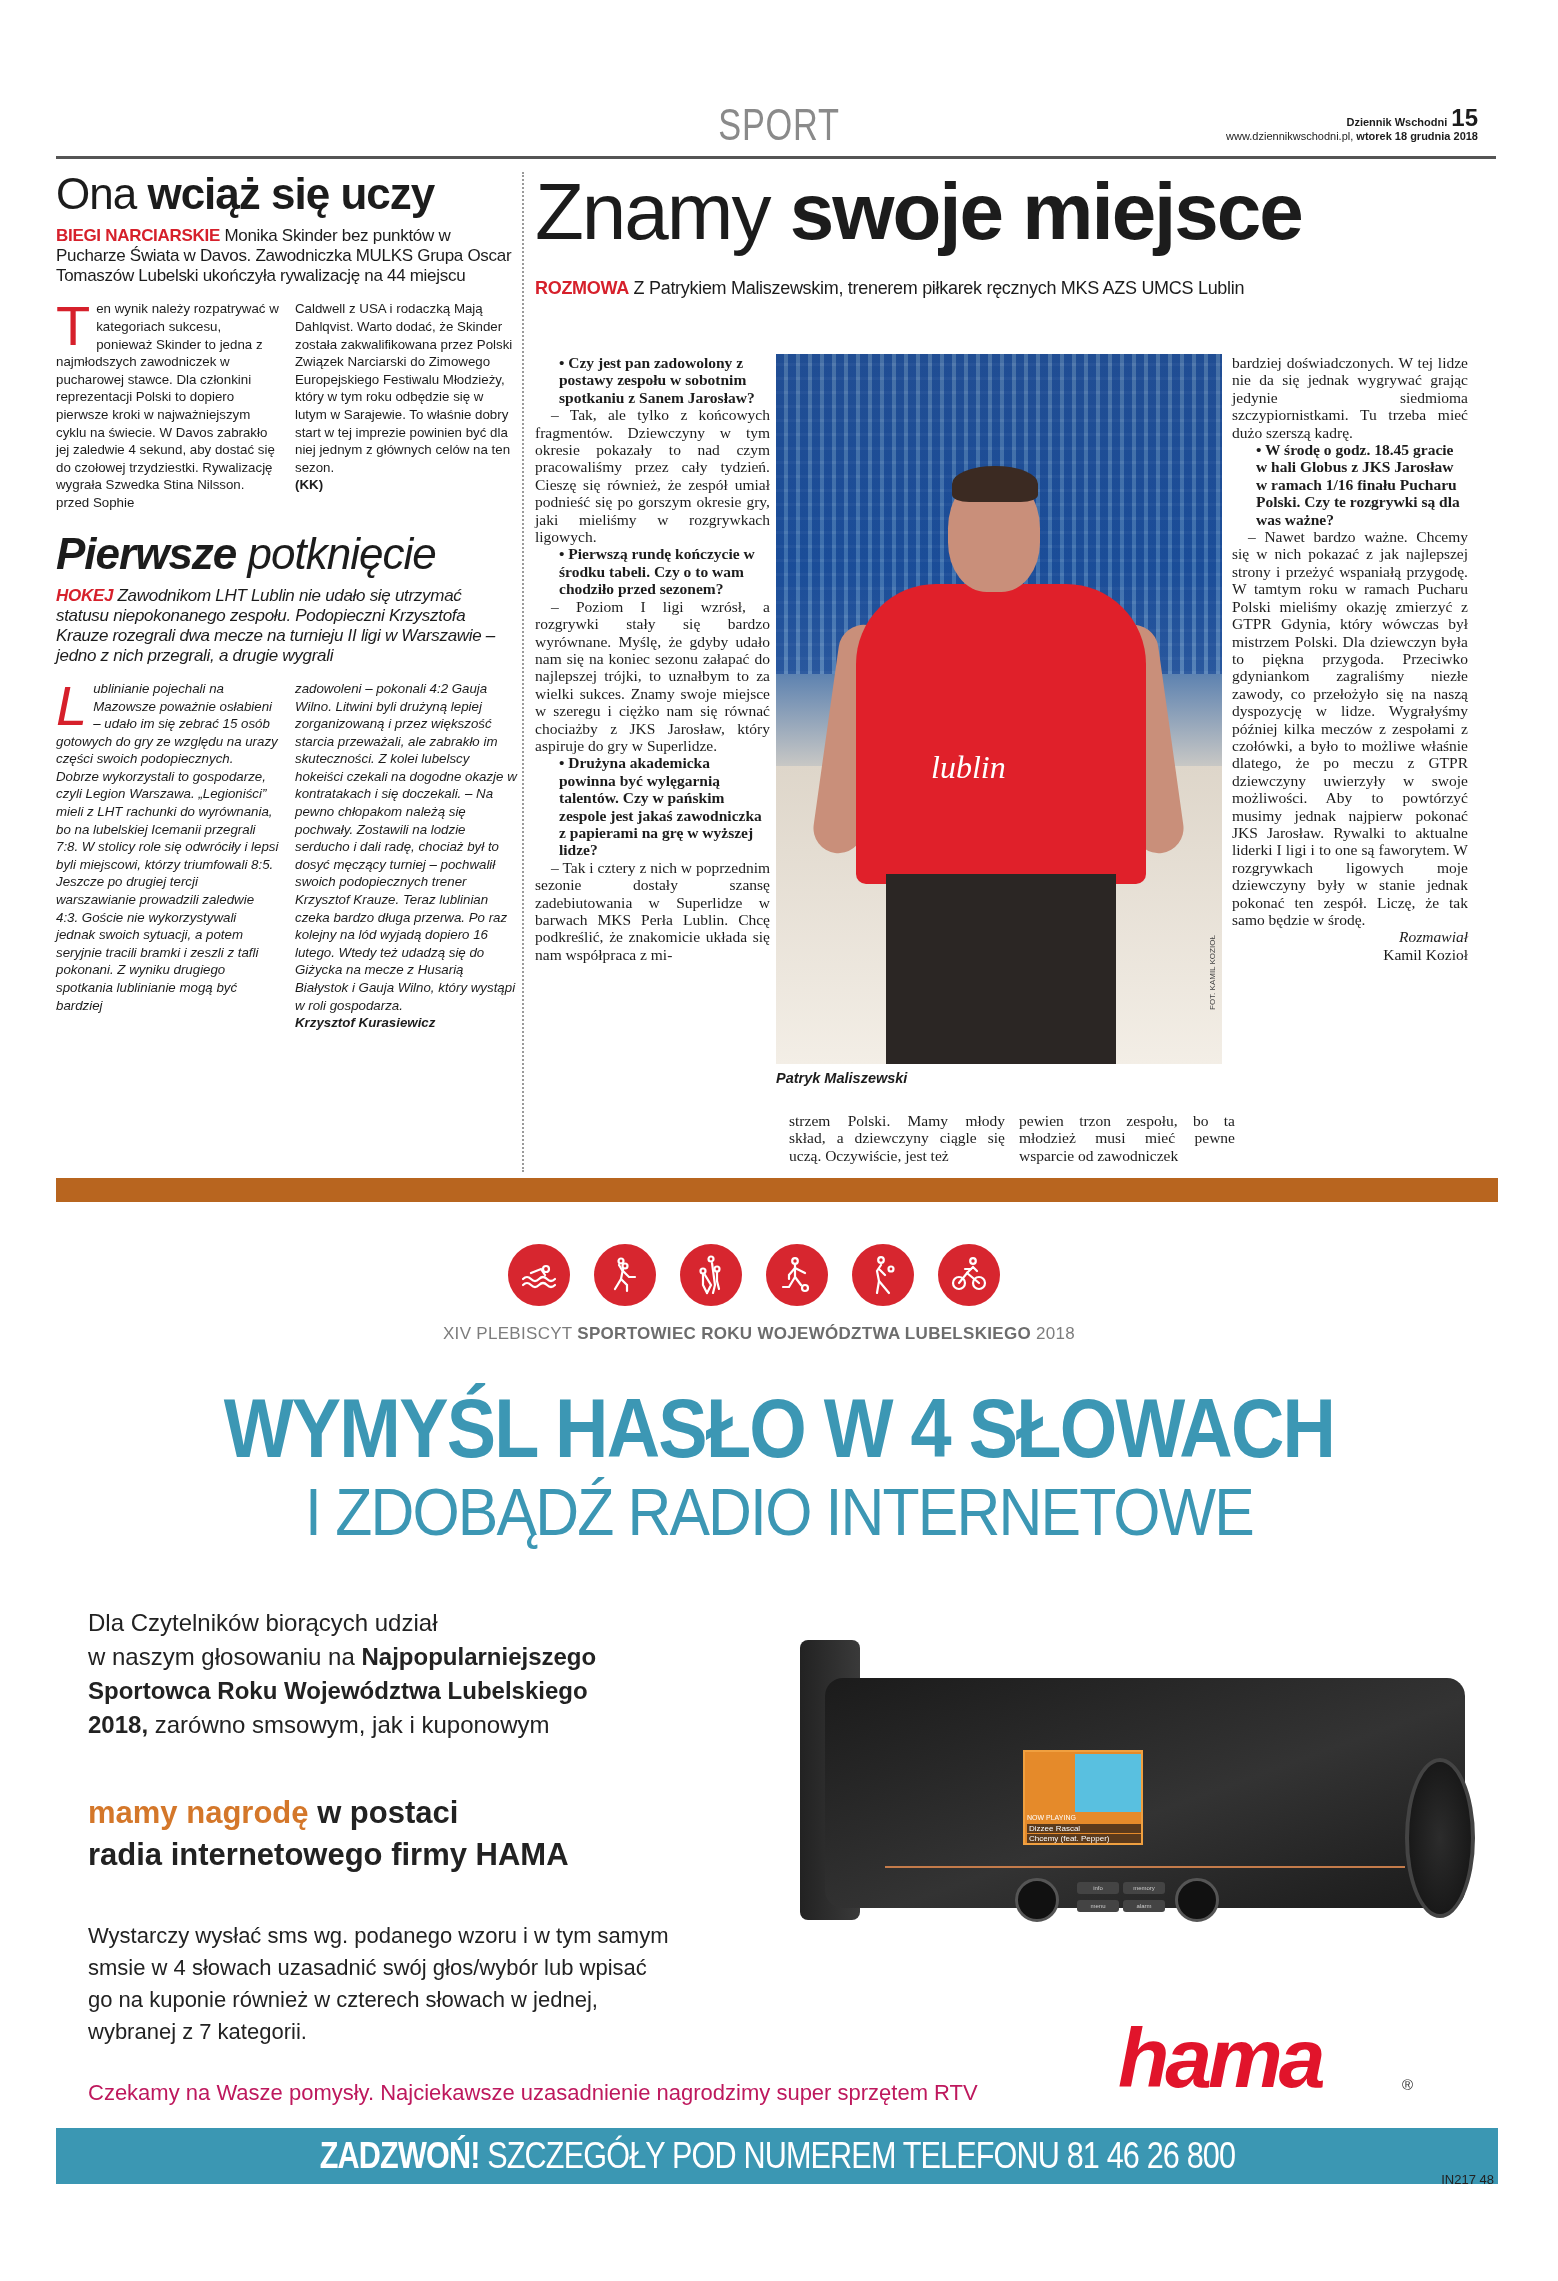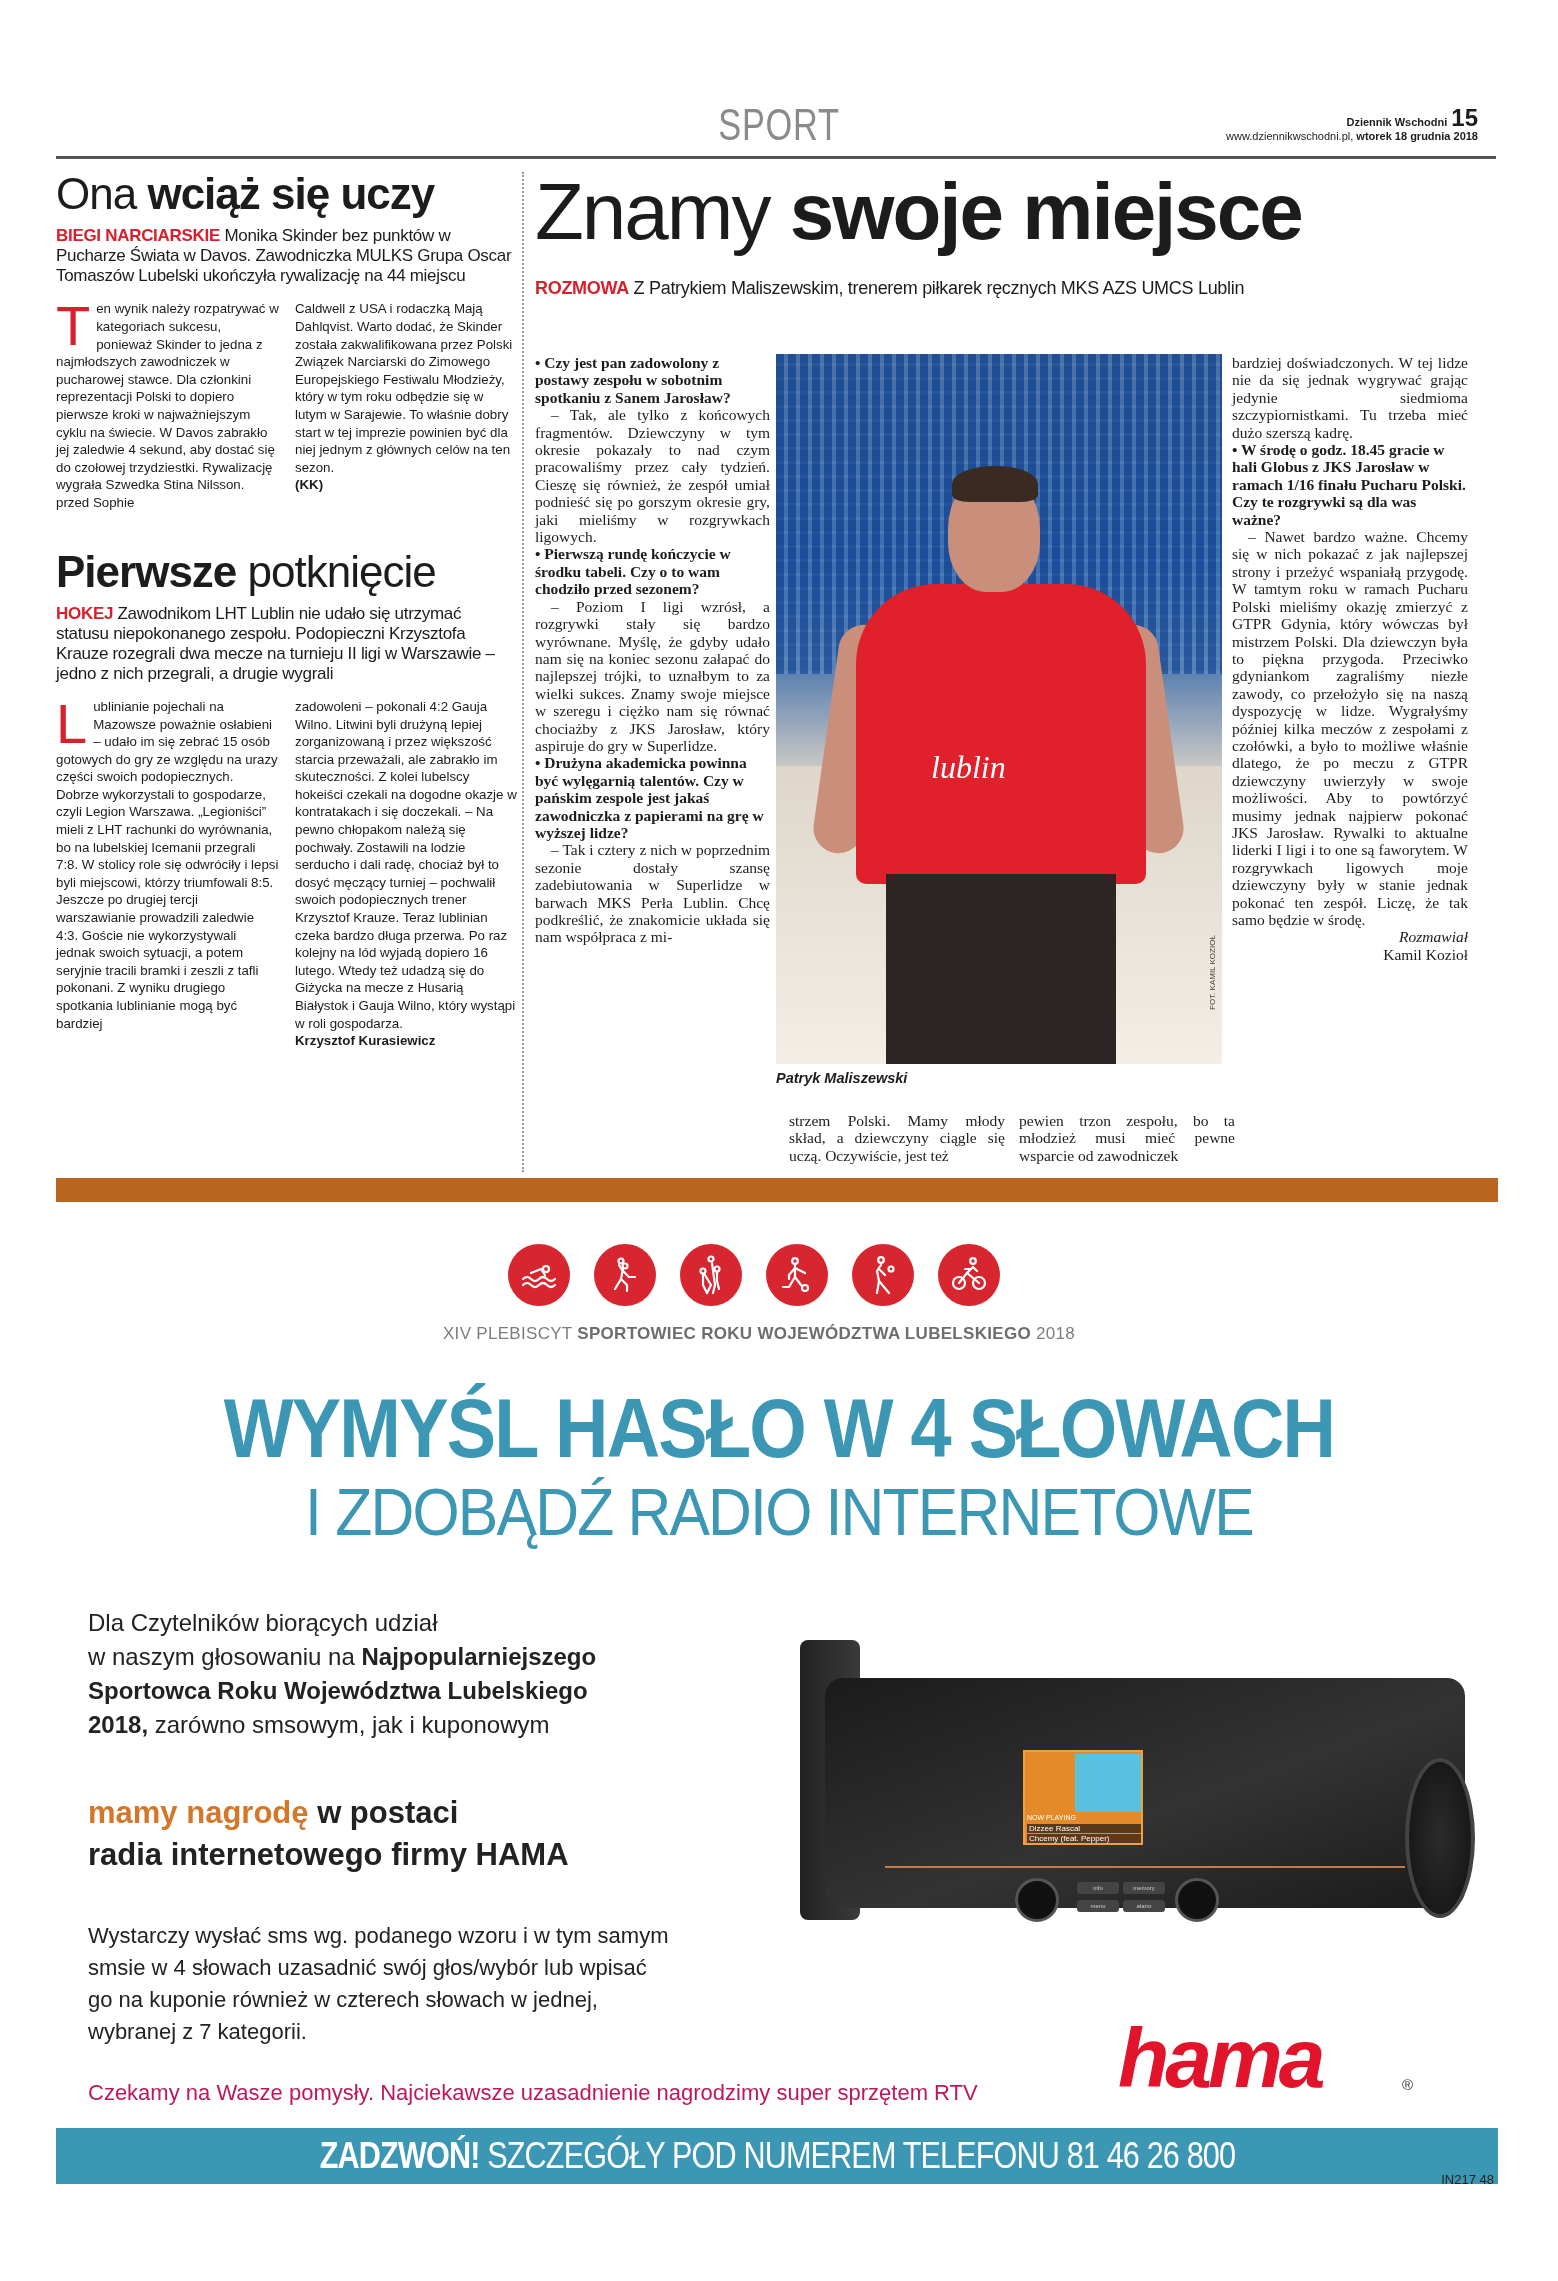--- a/index.html
+++ b/index.html
@@ -28,21 +28,21 @@
   .dropcap { float: left; color: #d6202b; font-size: 56px; line-height: 48px; margin: 2px 6px 0 0; font-weight: 300; }
   .byline { font-weight: bold; }
 
   
   .col-main { position: absolute; left: 535px; top: 172px; width: 962px; }
   h1.big-headline { font-size: 80px; font-weight: normal; letter-spacing: -2px; line-height: 1; }
   h1.big-headline b { font-weight: bold; }
   .main-lead { font-family: "Liberation Sans Narrow", "Liberation Sans", sans-serif; font-size: 18px; margin-top: 26px; letter-spacing: -0.3px; }
   .main-lead .kicker { color: #d6202b; font-weight: bold; }
   .serif { font-family: "Liberation Serif", serif; font-size: 15.5px; line-height: 17.4px; text-align: justify; }
-  .serif .q { font-weight: bold; text-align: left; display: block; }
+  .serif .q { font-weight: bold; text-align: left; display: block; margin-left: 24px; }
   .serif .a { text-indent: 16px; display: block; }
   .int-col1 { position: absolute; left: 535px; top: 354px; width: 235px; }
   .int-col4 { position: absolute; left: 1232px; top: 354px; width: 236px; }
   .photo { position: absolute; left: 776px; top: 354px; width: 446px; height: 710px; overflow: hidden; background: linear-gradient(180deg,#3e5f8e 0%,#2a5d9e 30%,#5d82b0 45%,#d8d2c8 60%,#efe9df 100%); }
   .photo .seats { position:absolute; left:0; top:0; width:100%; height:45%; background: repeating-linear-gradient(90deg, rgba(20,70,150,.7) 0 8px, rgba(80,130,190,.5) 8px 12px), repeating-linear-gradient(0deg, rgba(255,255,255,.12) 0 3px, transparent 3px 14px); }
   .photo .floor { position:absolute; left:0; top:58%; width:100%; height:42%; background: linear-gradient(180deg,#ded6ca,#f3eee6); }
   .photo .person-head { position:absolute; left: 172px; top: 120px; width: 92px; height: 118px; border-radius: 46% 46% 42% 42%; background: #c98f7a; }
   .photo .person-hair { position:absolute; left: 176px; top: 112px; width: 86px; height: 36px; border-radius: 50% 50% 20% 20%; background: #3b2a22; }
   .photo .shirt { position:absolute; left: 80px; top: 230px; width: 290px; height: 300px; border-radius: 80px 80px 10px 10px; background: #e0202a; }
   .photo .shirt-text { position:absolute; left: 155px; top: 395px; color:#fff; font-size: 32px; font-family: "Liberation Serif", serif; font-style: italic; }
@@ -104,21 +104,21 @@
 <div class="col-left">
   <article>
     <h2 class="headline"><span>Ona</span> <b>wciąż się uczy</b></h2>
     <p class="lead"><span class="kicker">BIEGI NARCIARSKIE</span> <span>Monika Skinder bez punktów w Pucharze Świata w Davos. Zawodniczka MULKS Grupa Oscar Tomaszów Lubelski ukończyła rywalizację na 44 miejscu</span></p>
     <div class="twocol">
       <div class="c"><span class="dropcap">T</span><span>en wynik należy rozpatrywać w kategoriach sukcesu, ponieważ Skinder to jedna z najmłodszych zawodniczek w pucharowej stawce. Dla członkini reprezentacji Polski to dopiero pierwsze kroki w najważniejszym cyklu na świecie. W Davos zabrakło jej zaledwie 4 sekund, aby dostać się do czołowej trzydziestki. Rywalizację wygrała Szwedka Stina Nilsson. przed Sophie</span></div>
       <div class="c"><span>Caldwell z USA i rodaczką Mają Dahlqvist. Warto dodać, że Skinder została zakwalifikowana przez Polski Związek Narciarski do Zimowego Europejskiego Festiwalu Młodzieży, który w tym roku odbędzie się w lutym w Sarajewie. To właśnie dobry start w tej imprezie powinien być dla niej jednym z głównych celów na ten sezon.</span><br><span class="byline">(KK)</span></div>
     </div>
   </article>
 
-  <article style="margin-top:36px;">
+  <article style="margin-top:18px;font-style:italic;">
     <h2 class="headline"><b>Pierwsze</b> <span>potknięcie</span></h2>
     <p class="lead"><span class="kicker">HOKEJ</span> <span>Zawodnikom LHT Lublin nie udało się utrzymać statusu niepokonanego zespołu. Podopieczni Krzysztofa Krauze rozegrali dwa mecze na turnieju II ligi w Warszawie – jedno z nich przegrali, a drugie wygrali</span></p>
     <div class="twocol">
       <div class="c"><span class="dropcap">L</span><span>ublinianie pojechali na Mazowsze poważnie osłabieni – udało im się zebrać 15 osób gotowych do gry ze względu na urazy części swoich podopiecznych. Dobrze wykorzystali to gospodarze, czyli Legion Warszawa. „Legioniści” mieli z LHT rachunki do wyrównania, bo na lubelskiej Icemanii przegrali 7:8. W stolicy role się odwróciły i lepsi byli miejscowi, którzy triumfowali 8:5. Jeszcze po drugiej tercji warszawianie prowadzili zaledwie 4:3. Goście nie wykorzystywali jednak swoich sytuacji, a potem seryjnie tracili bramki i zeszli z tafli pokonani. Z wyniku drugiego spotkania lublinianie mogą być bardziej</span></div>
       <div class="c"><span>zadowoleni – pokonali 4:2 Gauja Wilno. Litwini byli drużyną lepiej zorganizowaną i przez większość starcia przeważali, ale zabrakło im skuteczności. Z kolei lubelscy hokeiści czekali na dogodne okazje w kontratakach i się doczekali. – Na pewno chłopakom należą się pochwały. Zostawili na lodzie serducho i dali radę, chociaż był to dosyć męczący turniej – pochwalił swoich podopiecznych trener Krzysztof Krauze. Teraz lublinian czeka bardzo długa przerwa. Po raz kolejny na lód wyjadą dopiero 16 lutego. Wtedy też udadzą się do Giżycka na mecze z Husarią Białystok i Gauja Wilno, który wystąpi w roli gospodarza.</span><br><span class="byline">Krzysztof Kurasiewicz</span></div>
     </div>
   </article>
 </div>
 <div class="vsep"></div>
 

